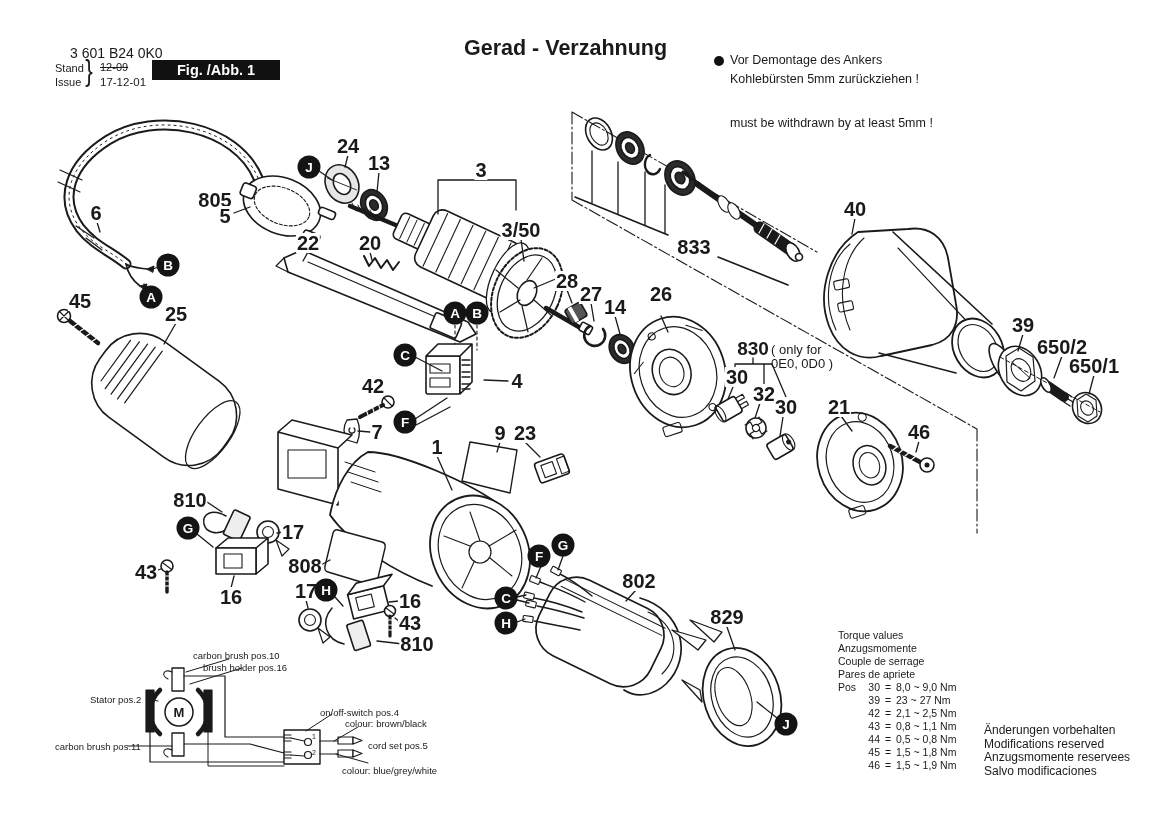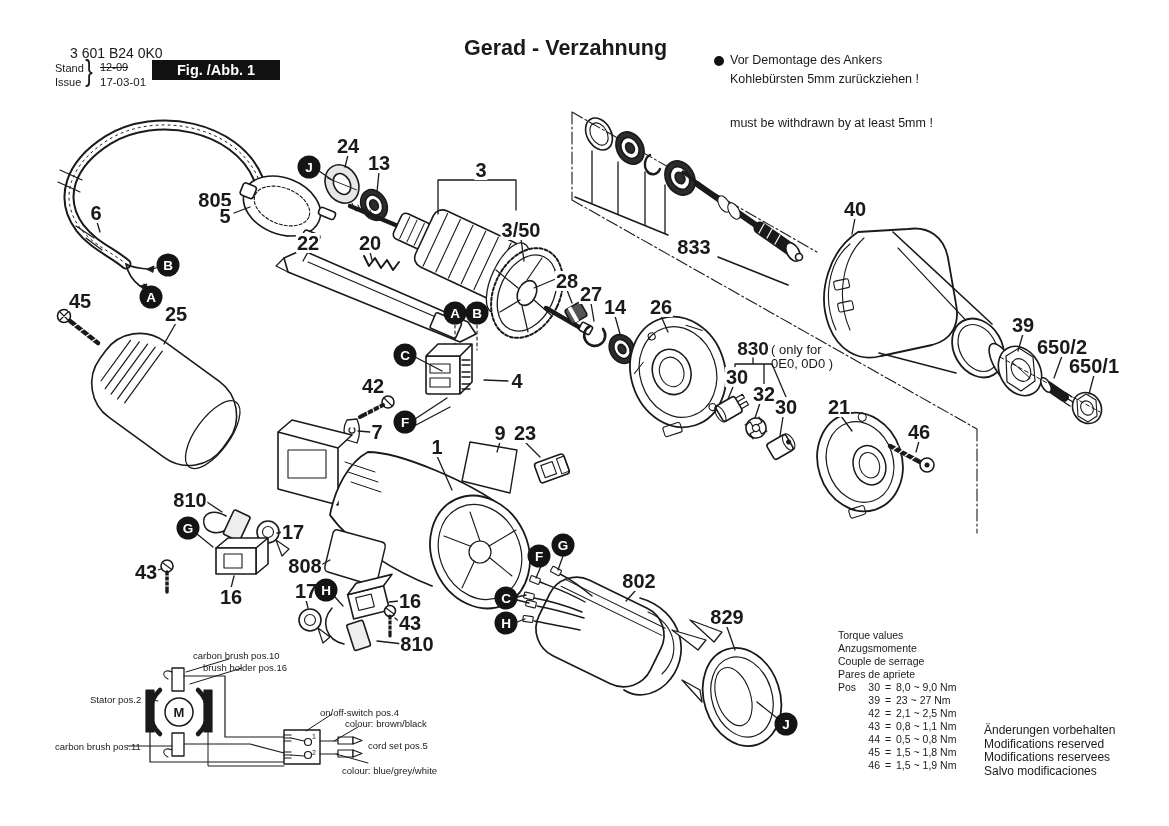--- a/index.html
+++ b/index.html
@@ -393,21 +393,21 @@
       <path d="M353,750 L362,753.5 L353,757 Z" fill="#fff"></path>
       <path d="M229,659 L186,672 M242,668 L190,684 M148,699 L158,701 M128,746 L172,746 M332,714 L306,731 M358,727 L334,741 M368,763 L336,754" stroke-width="1"></path>
     </g>
   </svg>
 
   <div class="txt doc-no">3 601 B24 0K0</div>
   <div class="txt stand">Stand</div>
   <div class="txt issue">Issue</div>
   <div class="txt brace">}</div>
   <div class="txt date-old">12-09</div>
-  <div class="txt date-new">17-03-01</div>
+  <div class="txt date-new">17-12-01</div>
   <div class="txt figbox">Fig. /Abb. 1</div>
   <div class="txt title">Gerad - Verzahnung</div>
 
   <div class="txt bullet"></div>
   <div class="txt nde0">Vor Demontage des Ankers</div>
   <div class="txt nde1">Kohlebürsten 5mm zurückziehen !</div>
   <div class="txt nen1">must be withdrawn by at least 5mm !</div>
 
   <div id="part-labels-layer">
       <div class="plabel" style="left: 96px; top: 213px;">6</div>
@@ -417,21 +417,21 @@
       <div class="plabel" style="left: 176px; top: 314px;">25</div>
       <div class="plabel" style="left: 348px; top: 146px;">24</div>
       <div class="plabel" style="left: 379px; top: 163px;">13</div>
       <div class="plabel" style="left: 308px; top: 243px;">22</div>
       <div class="plabel" style="left: 370px; top: 243px;">20</div>
       <div class="plabel" style="left: 481px; top: 170px;">3</div>
       <div class="plabel" style="left: 521px; top: 230px;">3/50</div>
       <div class="plabel" style="left: 567px; top: 281px;">28</div>
       <div class="plabel" style="left: 591px; top: 294px;">27</div>
       <div class="plabel" style="left: 615px; top: 307px;">14</div>
-      <div class="plabel" style="left: 661px; top: 307px;">26</div>
+      <div class="plabel" style="left: 661px; top: 294px;">26</div>
       <div class="plabel" style="left: 694px; top: 247px;">833</div>
       <div class="plabel" style="left: 855px; top: 209px;">40</div>
       <div class="plabel" style="left: 1023px; top: 325px;">39</div>
       <div class="plabel" style="left: 1062px; top: 347px;">650/2</div>
       <div class="plabel" style="left: 1094px; top: 366px;">650/1</div>
       <div class="plabel" style="left: 737px; top: 377px;">30</div>
       <div class="plabel" style="left: 764px; top: 394px;">32</div>
       <div class="plabel" style="left: 786px; top: 407px;">30</div>
       <div class="plabel" style="left: 839px; top: 407px;">21</div>
       <div class="plabel" style="left: 919px; top: 432px;">46</div>
@@ -519,21 +519,21 @@
         <span class="tc0"></span>
         <span class="tc1">46</span>
         <span class="tc2">=</span>
         <span class="tc3">1,5 ~ 1,9 Nm</span>
       </div>
   </div>
 
   <div class="footer">
     <div>Änderungen vorbehalten</div>
     <div>Modifications reserved</div>
-    <div>Modifications reservees</div>
+    <div>Anzugsmomente reservees</div>
     <div>Salvo modificaciones</div>
   </div>
 
   <div class="txt wlabel" style="left:193px;top:650px;">carbon brush pos.10</div>
   <div class="txt wlabel" style="left:203px;top:662px;">brush holder pos.16</div>
   <div class="txt wlabel" style="left:90px;top:694px;">Stator pos.2</div>
   <div class="txt wlabel" style="left:55px;top:741px;">carbon brush pos.11</div>
   <div class="txt wlabel" style="left:320px;top:707px;">on/off-switch pos.4</div>
   <div class="txt wlabel" style="left:345px;top:718px;">colour: brown/black</div>
   <div class="txt wlabel" style="left:368px;top:740px;">cord set pos.5</div>

